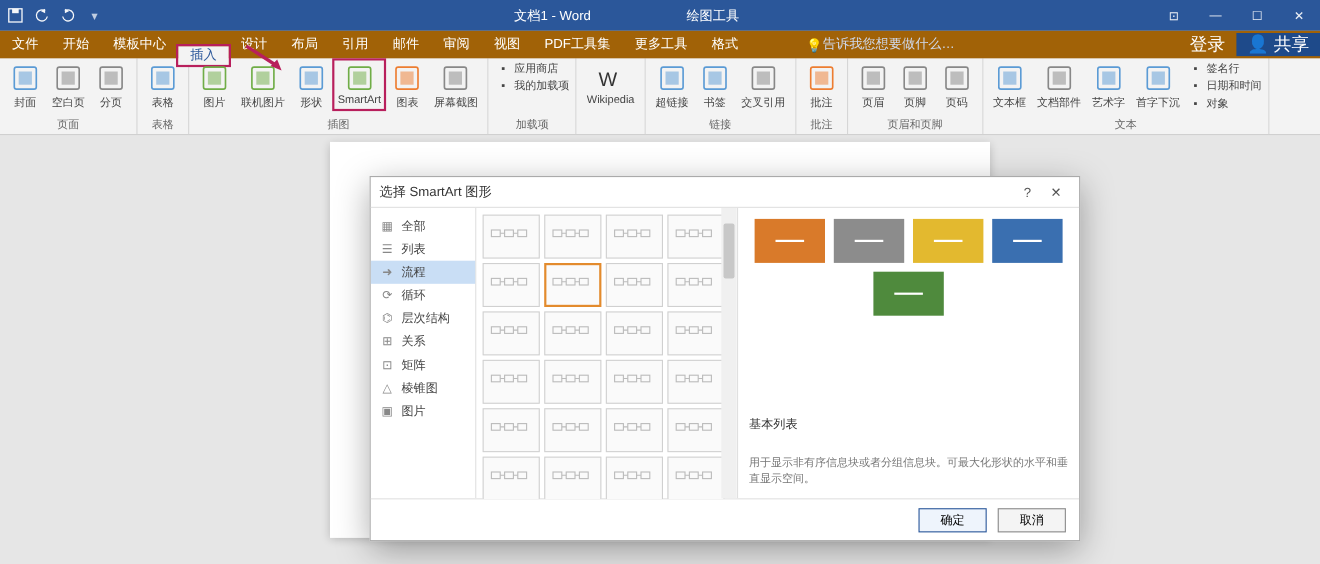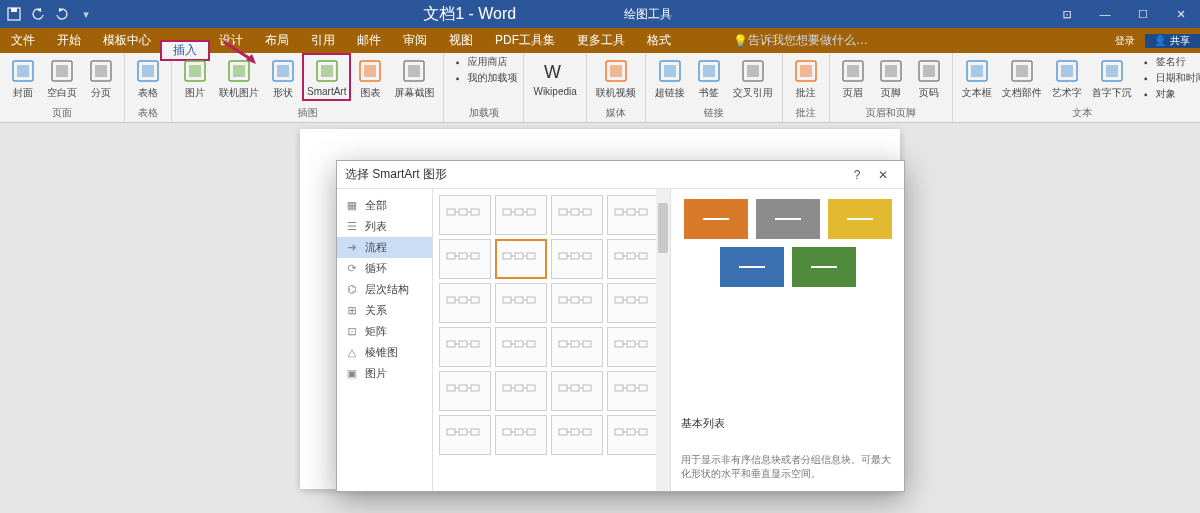--- a/index.html
+++ b/index.html
@@ -2,53 +2,53 @@
 <html><head>
 <meta charset="utf-8">
 <style>
 * { margin: 0; padding: 0; box-sizing: border-box; font-family: "Microsoft YaHei", Arial, sans-serif; }
 body { background: #e6e6e6; width: 1200px; height: 513px; overflow: hidden; position: relative; font-size: 11px; }
 
 
 .titlebar { height: 28px; background: #2b579a; color: #fff; display: flex; align-items: center; position: relative; }
 .qat { display: flex; gap: 8px; padding-left: 6px; align-items: center; }
 .qat span { width: 16px; height: 16px; display: inline-flex; align-items: center; justify-content: center; opacity: .95; }
-.doc-title { position: absolute; left: 50%; transform: translateX(-190%); font-size: 16px; }
+.doc-title { position: absolute; left: 50%; transform: translateX(-190%); font-size: 12px; }
 .tool-title { position: absolute; left: 50%; transform: translateX(50%); font-size: 12px; text-align: center; }
 .win-ctrl { margin-left: auto; display: flex; }
 .win-ctrl span { width: 38px; height: 28px; display: inline-flex; align-items: center; justify-content: center; opacity: .9; }
 
 
 .tabs { height: 25px; background: #a16207; color: #fff; display: flex; align-items: center; position: relative; gap: 31px; }
 .tab { padding: 0 11px; display: flex; align-items: center; font-size: 12px; cursor: pointer; position: relative; }
 .tab.active { background: #f3f3f3; color: #2b579a; margin-top: 20px; }
 .tab.highlight::after { content:''; position:absolute; inset:-2px; border:2px solid #b81f5c; pointer-events:none; }
 .right-tabs { margin-left: auto; display: flex; align-items: center; color: #fff; }
-.right-tabs span { padding: 0 10px; font-size: 10px; }
+.right-tabs span { padding: 0 10px; font-size: 16px; }
 .searchbox { margin-left: 20px; color: #cfd9ec; font-size: 12px; display: flex; align-items: center; }
 
 
 .ribbon { height: 70px; background: #f3f3f3; border-bottom: 1px solid #c8c8c8; display: flex; }
 .group { border-right: 1px solid #d6d6d6; padding: 2px 6px 0; display: flex; flex-direction: column; }
 .group-body { flex: 1; display: flex; gap: 4px; align-items: flex-start; }
 .group-label { text-align: center; font-size: 10px; color: #666; padding-bottom: 2px; }
 .rbtn { display: flex; flex-direction: column; align-items: center; gap: 1px; padding: 2px 3px; position: relative; }
 .rbtn .ico { width: 28px; height: 28px; display: flex; align-items: center; justify-content: center; }
 .rbtn .lbl { font-size: 10px; color: #444; white-space: nowrap; }
 .rbtn.highlight::after { content:''; position:absolute; inset:-2px; border:2px solid #b81f5c; pointer-events:none; }
 .stack { display: flex; flex-direction: column; gap: 2px; }
 .stack-item { display: flex; align-items: center; gap: 3px; font-size: 10px; color: #444; white-space: nowrap; }
 .stack-item .sico { width: 14px; height: 14px; display: inline-flex; align-items: center; justify-content: center; }
 
 
 .docarea { position: absolute; top: 123px; left: 0; right: 0; bottom: 0; background: #e6e6e6; display: flex; justify-content: center; }
 .page { margin-top: 6px; width: 600px; height: 360px; background: #fff; box-shadow: 0 2px 8px rgba(0,0,0,.2); }
 
 
-.dialog { position: absolute; top: 160px; left: 336px; width: 569px; height: 332px; background: #fff; border: 1px solid #aaa; box-shadow: 0 8px 30px rgba(0,0,0,.35); display: flex; flex-direction: column; }
+.dialog { position: absolute; top: 160px; left: 336px; width: 646px; height: 332px; background: #fff; border: 1px solid #aaa; box-shadow: 0 8px 30px rgba(0,0,0,.35); display: flex; flex-direction: column; }
 .dlg-title { height: 28px; display: flex; align-items: center; padding: 0 8px; font-size: 12px; color: #333; border-bottom: 1px solid #e0e0e0; }
 .dlg-title .spacer { flex:1; }
 .dlg-title .dlg-btn { width: 26px; text-align: center; color: #555; }
 .dlg-body { flex: 1; display: flex; overflow: hidden; }
 .catlist { width: 96px; border-right: 1px solid #e0e0e0; padding: 6px 0; }
 .cat { display: flex; align-items: center; gap: 6px; padding: 3px 8px; font-size: 11px; color: #444; }
 .cat .cico { width: 14px; height: 14px; display:inline-flex; align-items:center; justify-content:center; color:#888; }
 .cat.sel { background: #c9def5; }
 .gallery { width: 238px; border-right: 1px solid #e0e0e0; padding: 6px; overflow-y: auto; position: relative; display: flex; flex-wrap: wrap; gap: 4px; align-content: flex-start; }
 .thumb { width: 52px; height: 40px; border: 1px solid #d0d0d0; background: #fafafa; display:flex; align-items:center; justify-content:center; }
@@ -262,34 +262,20 @@
           <div class="lbl">Wikipedia</div>
         </div>
       </div>
       <div class="group-label"></div>
     </div>
     <div class="group">
       <div class="group-body">
         <div class="rbtn">
           <div class="ico">
             <svg width="26" height="26">
-              <rect x="3" y="3" width="20" height="20" rx="2" fill="none" stroke="#ed7d31" stroke-width="1.5"></rect>
-              <rect x="7" y="7" width="12" height="12" fill="#ed7d31" opacity=".5"></rect>
-            </svg>
-          </div>
-          <div class="lbl">联机视频</div>
-        </div>
-      </div>
-      <div class="group-label">媒体</div>
-    </div>
-    <div class="group">
-      <div class="group-body">
-        <div class="rbtn">
-          <div class="ico">
-            <svg width="26" height="26">
               <rect x="3" y="3" width="20" height="20" rx="2" fill="none" stroke="#5b9bd5" stroke-width="1.5"></rect>
               <rect x="7" y="7" width="12" height="12" fill="#5b9bd5" opacity=".5"></rect>
             </svg>
           </div>
           <div class="lbl">超链接</div>
         </div>
         <div class="rbtn">
           <div class="ico">
             <svg width="26" height="26">
               <rect x="3" y="3" width="20" height="20" rx="2" fill="none" stroke="#5b9bd5" stroke-width="1.5"></rect>
@@ -706,13 +692,17 @@
             <div class="bar"></div>
           </div>
           <div class="pv-box" style="background: rgb(79, 138, 61);">
             <div class="bar"></div>
           </div>
         </div>
       <div class="pv-title">基本列表</div>
       <div class="pv-desc">用于显示非有序信息块或者分组信息块。可最大化形状的水平和垂直显示空间。</div>
     </div>
   </div>
+  <div class="dlg-foot">
+    <div class="btn primary">确定</div>
+    <div class="btn">取消</div>
+  </div>
 </div>
 
 </body></html>

